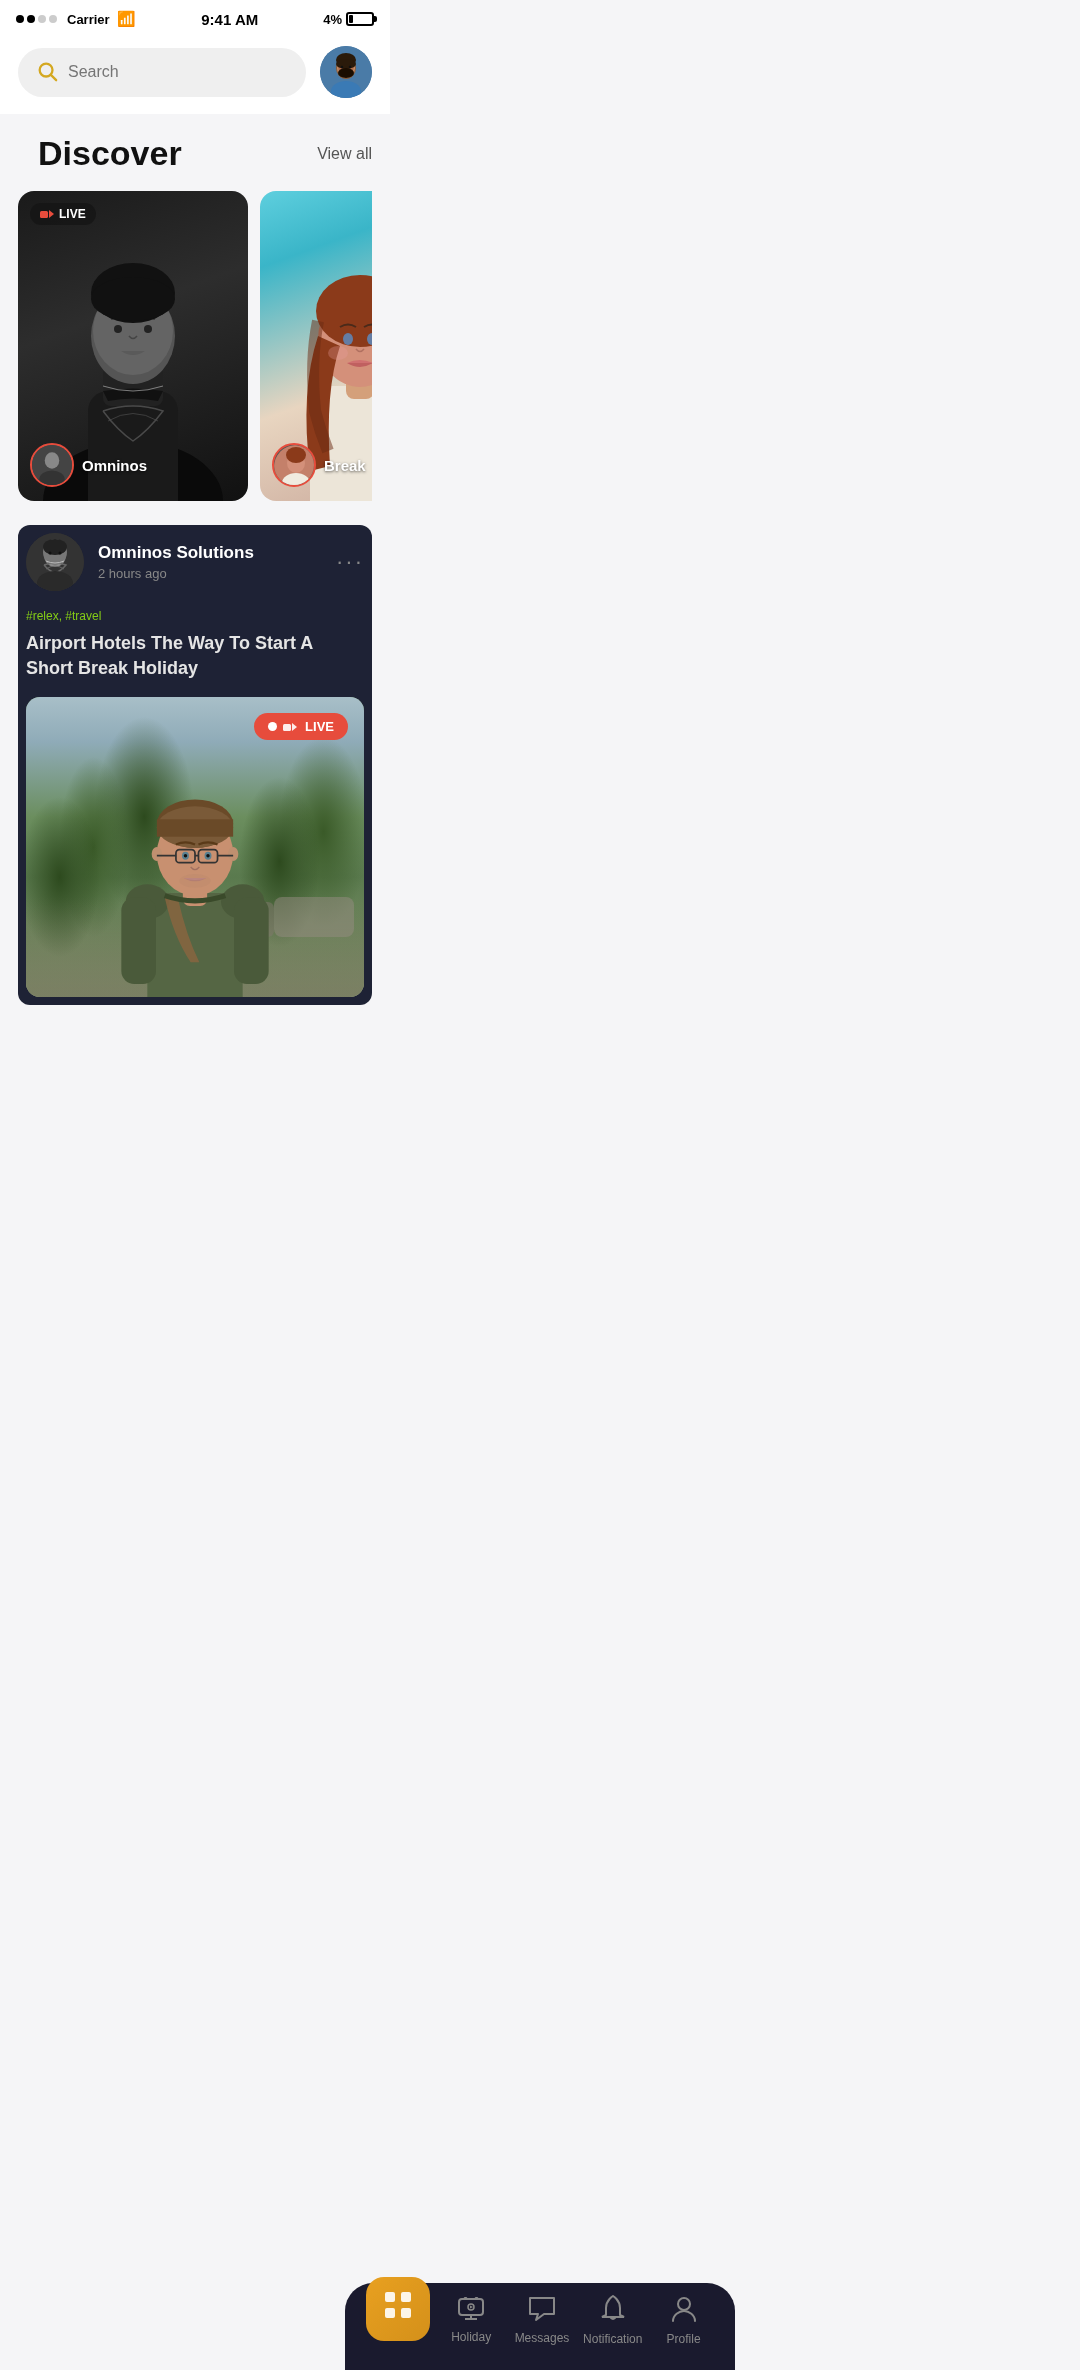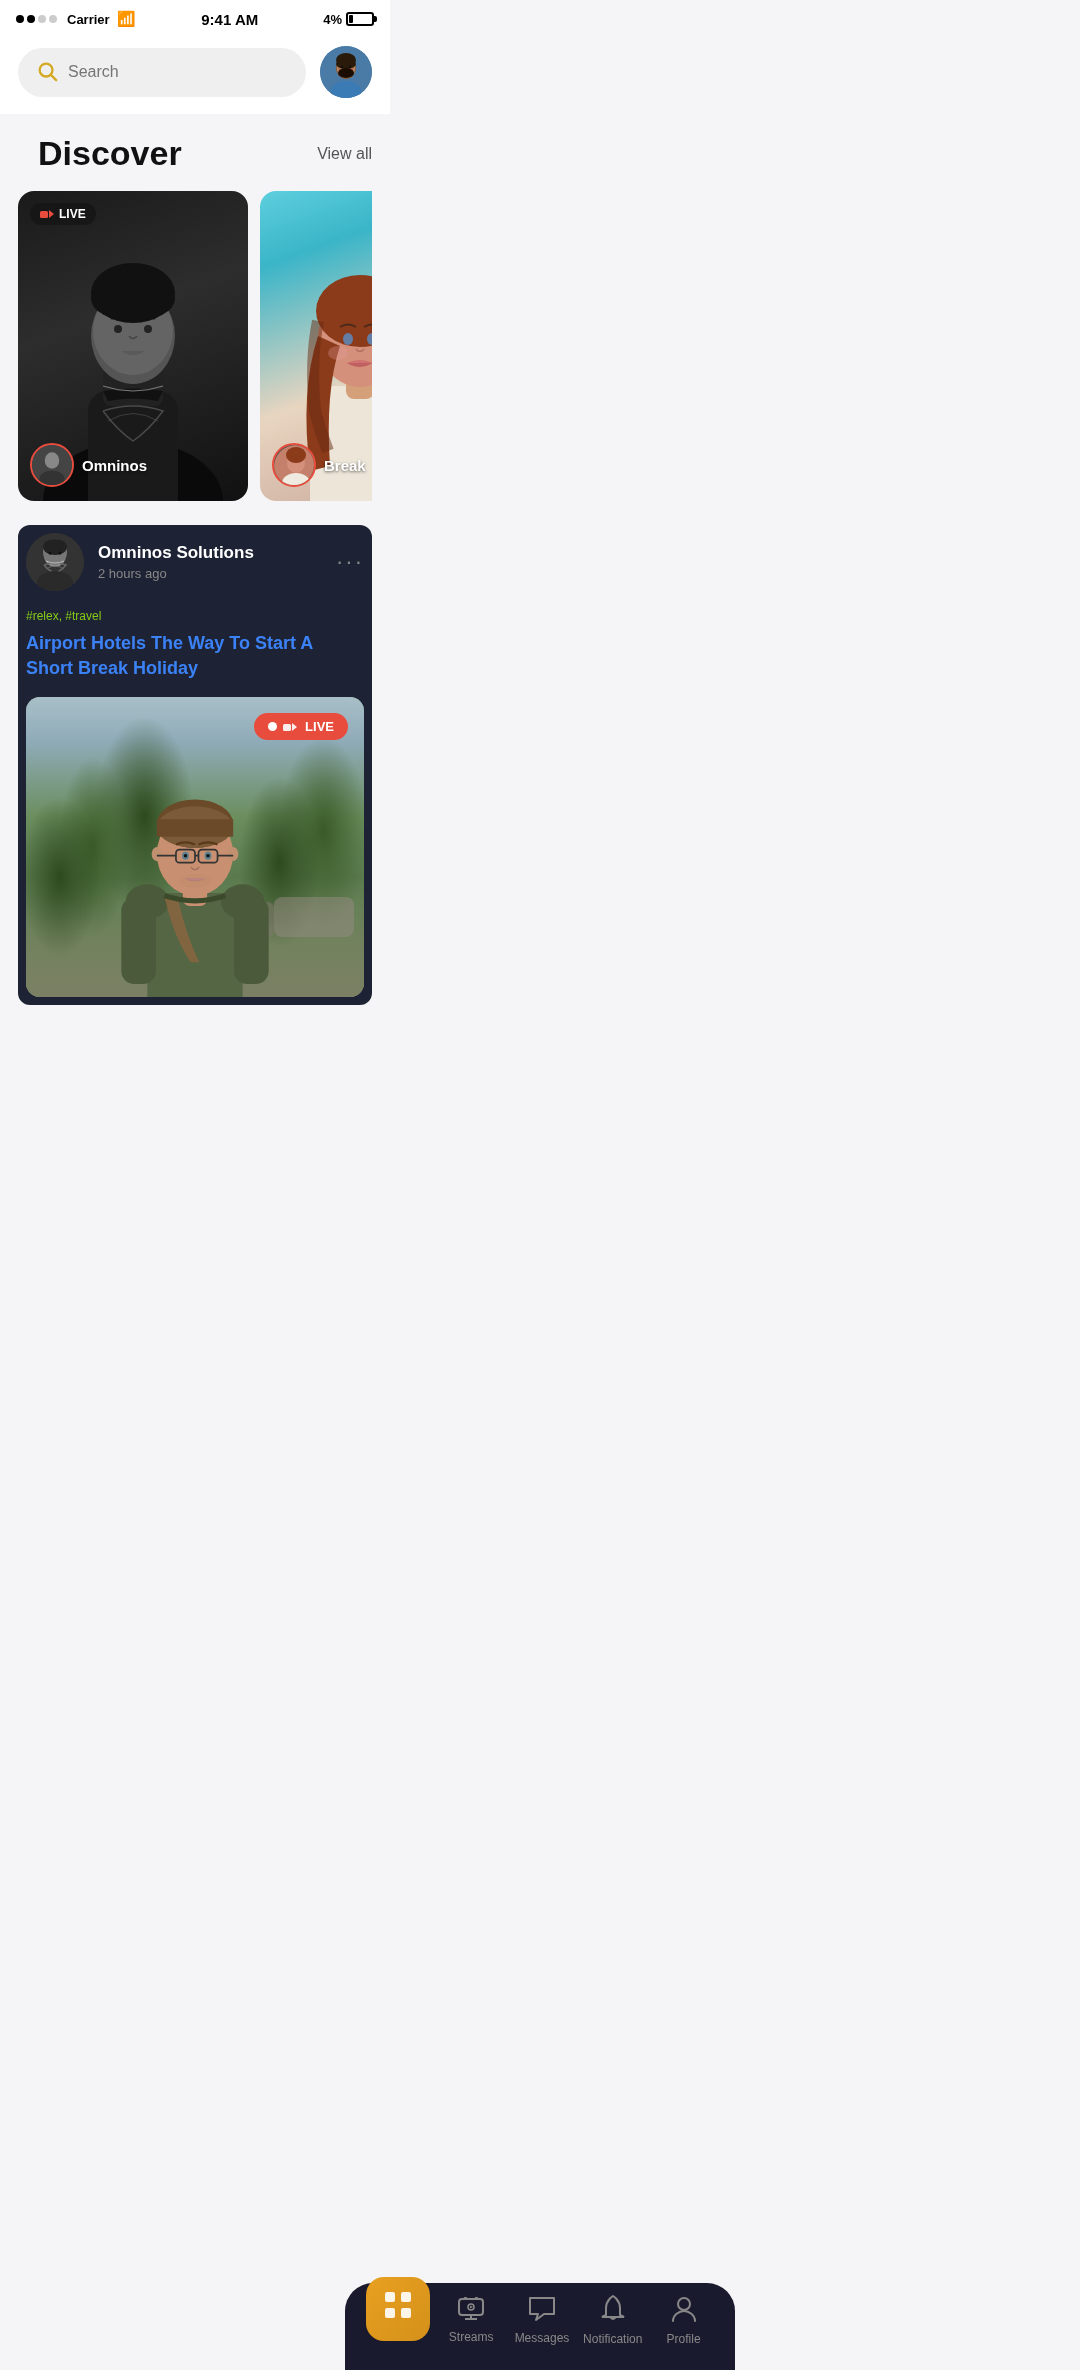--- a/index.html
+++ b/index.html
@@ -220,21 +220,21 @@
       cursor: pointer;
     }
     .post-tags {
       font-size: 12px;
       color: #84cc16;
       margin-bottom: 8px;
       font-weight: 500;
     }
     .post-title {
       font-size: 18px;
-      color: #3b82f6;
+      color: #e5e5e5;
       font-weight: 600;
       line-height: 1.4;
       margin-bottom: 16px;
     }
     .post-image {
       border-radius: 14px;
       overflow: hidden;
       position: relative;
       height: 300px;
       background: linear-gradient(180deg, #6b8e5e 0%, #5a7a4e 20%, #7a9060 40%, #8a9870 60%, #9aaa80 100%);
@@ -593,21 +593,21 @@
         <line x1="14" y1="18" x2="14" y2="22" stroke="#888" stroke-width="2"></line>
         <line x1="8" y1="22" x2="20" y2="22" stroke="#888" stroke-width="2"></line>
 
         <line x1="10" y1="2" x2="7" y2="-1" stroke="#888" stroke-width="2"></line>
         <line x1="18" y1="2" x2="21" y2="-1" stroke="#888" stroke-width="2"></line>
 
         <circle cx="14" cy="10" r="3" fill="none" stroke="#888" stroke-width="1.5"></circle>
         <polygon points="13,8.5 13,11.5 16,10" fill="#888"></polygon>
       </svg>
     </span>
-    <span class="nav-label">Streams</span>
+    <span class="nav-label">Holiday</span>
   </div>
 
   <div class="nav-item" style="order:3;">
     <span class="nav-icon">
       <svg width="28" height="26" viewBox="0 0 28 26" fill="none">
         <path d="M2 2 Q2 2 26 2 Q26 2 26 18 Q26 18 16 18 L8 24 L10 18 Q2 18 2 18 Z" stroke="#888" stroke-width="2" fill="none" stroke-linejoin="round"></path>
       </svg>
     </span>
     <span class="nav-label">Messages</span>
   </div>

